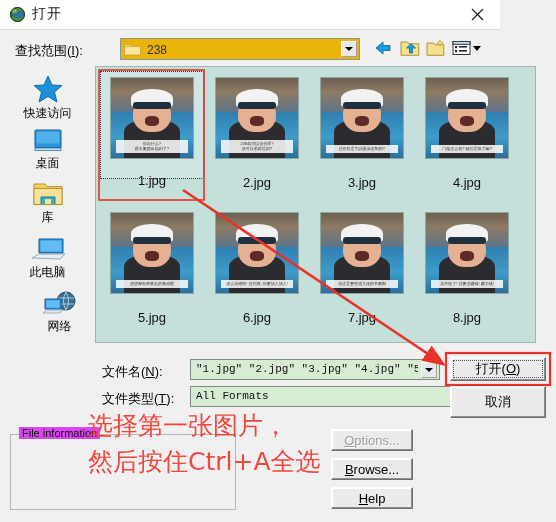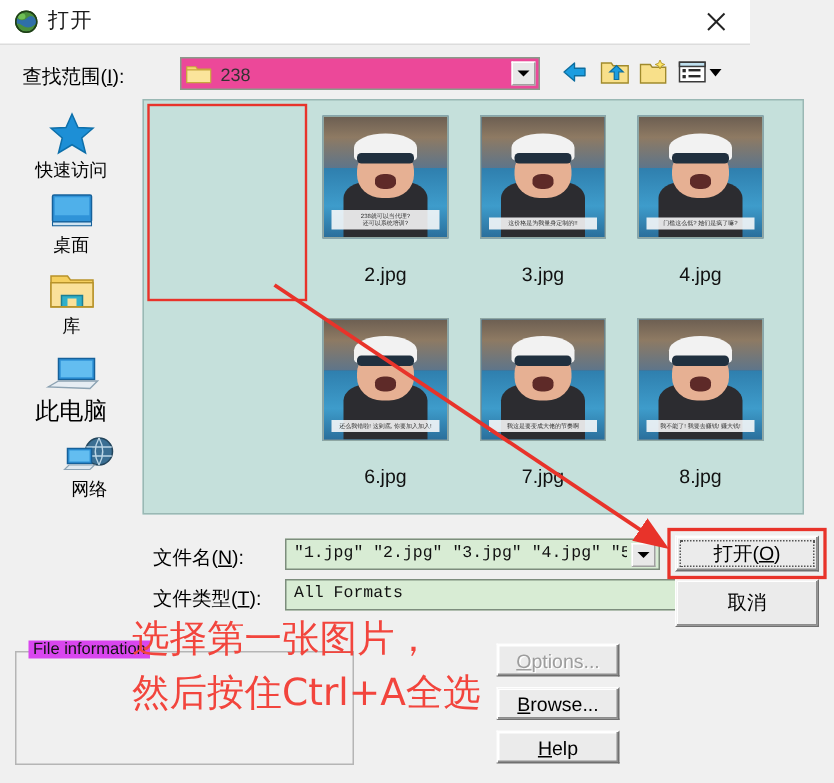--- a/index.html
+++ b/index.html
@@ -52,21 +52,21 @@
   #lookin-label {
     position: absolute;
     left: 15px; top: 42px;
     font-size: 13px;
     white-space: nowrap;
   }
   #lookin-combo {
     position: absolute;
     left: 120px; top: 38px;
     width: 240px; height: 22px;
-    background: #ec4899;
+    background: #eab308;
     border: 1px solid #8a9a8a;
     box-sizing: border-box;
   }
   #lookin-folder-icon {
     position: absolute;
     left: 3px; top: 3px;
     width: 17px; height: 14px;
   }
   #lookin-value {
     position: absolute;
@@ -409,37 +409,55 @@
     </svg>
     <div style="font-size:12px;margin-top:1px;">库</div>
   </div>
 
   <div style="position:absolute;left:0;top:170px;width:95px;height:52px;text-align:center;">
     <svg width="36" height="28" viewBox="0 0 36 28" style="display:block;margin:0 auto;">
       <path d="M9 3 h24 v14 h-24z" fill="#2f93d8" stroke="#16619a" stroke-width="1"></path>
       <path d="M10.5 4.5 h21 v11 h-21z" fill="#63bdf0"></path>
       <path d="M2 22 l7 -4 h26 l-5 5z" fill="#e6edf3" stroke="#8da3b3" stroke-width="0.9"></path>
     </svg>
-    <div style="font-size:16px;margin-top:0px;">此电脑</div>
+    <div style="font-size:12px;margin-top:0px;">此电脑</div>
   </div>
 
   <div style="position:absolute;left:0;top:224px;width:95px;height:52px;text-align:center;padding-left:12px;">
     <svg width="36" height="28" viewBox="0 0 36 28" style="display:block;margin:0 auto;">
       <circle cx="24" cy="11" r="9" fill="#3b6f93" stroke="#23455c" stroke-width="1"></circle>
       <path d="M15.5 8 h17 M15.5 14 h17 M24 2 q-5 9 0 18 M24 2 q5 9 0 18" stroke="#bcd6e6" stroke-width="0.9" fill="none"></path>
       <path d="M3 9 h16 v10 h-16z" fill="#2f93d8" stroke="#16619a" stroke-width="1"></path>
       <path d="M4.3 10.3 h13.4 v7.4 h-13.4z" fill="#63bdf0"></path>
       <path d="M1 23 l3 -3 h17 l-3 3z" fill="#dfe8ef" stroke="#8da3b3" stroke-width="0.8"></path>
     </svg>
     <div style="font-size:12px;margin-top:0px;">网络</div>
   </div>
 </div>
 
 <div id="filelist">
 
+<div class="thumb-cell selected" style="left: 4px; top: 4px;">
+      <div class="thumb-box">
+        <div class="thumb-img">
+          <div class="ph-crowd"></div>
+          <div class="ph-pool"></div>
+          <div class="ph-body"></div>
+          <div class="ph-face"></div>
+          <div class="ph-cap"></div>
+          <div class="ph-goggles"></div>
+          <div class="ph-mouth"></div>
+          <div class="ph-caption">
+            <div>你说什么?</div>
+            <div>跟半集团出福利了?</div>
+          </div>
+        </div>
+      </div>
+      <div class="thumb-label">1.jpg</div>
+    </div>
     <div class="thumb-cell" style="left: 109px; top: 4px;">
       <div class="thumb-box">
         <div class="thumb-img">
           <div class="ph-crowd"></div>
           <div class="ph-pool"></div>
           <div class="ph-body"></div>
           <div class="ph-face"></div>
           <div class="ph-cap"></div>
           <div class="ph-goggles"></div>
           <div class="ph-mouth"></div>
@@ -473,20 +491,35 @@
           <div class="ph-pool"></div>
           <div class="ph-body"></div>
           <div class="ph-face"></div>
           <div class="ph-cap"></div>
           <div class="ph-goggles"></div>
           <div class="ph-mouth"></div>
           <div class="ph-caption">门槛这么低? 她们是疯了嘛?</div>
         </div>
       </div>
       <div class="thumb-label">4.jpg</div>
+    </div>
+    <div class="thumb-cell" style="left: 4px; top: 139px;">
+      <div class="thumb-box">
+        <div class="thumb-img">
+          <div class="ph-crowd"></div>
+          <div class="ph-pool"></div>
+          <div class="ph-body"></div>
+          <div class="ph-face"></div>
+          <div class="ph-cap"></div>
+          <div class="ph-goggles"></div>
+          <div class="ph-mouth"></div>
+          <div class="ph-caption">想想都有种莫名的激动呢</div>
+        </div>
+      </div>
+      <div class="thumb-label">5.jpg</div>
     </div>
     <div class="thumb-cell" style="left: 109px; top: 139px;">
       <div class="thumb-box">
         <div class="thumb-img">
           <div class="ph-crowd"></div>
           <div class="ph-pool"></div>
           <div class="ph-body"></div>
           <div class="ph-face"></div>
           <div class="ph-cap"></div>
           <div class="ph-goggles"></div>

